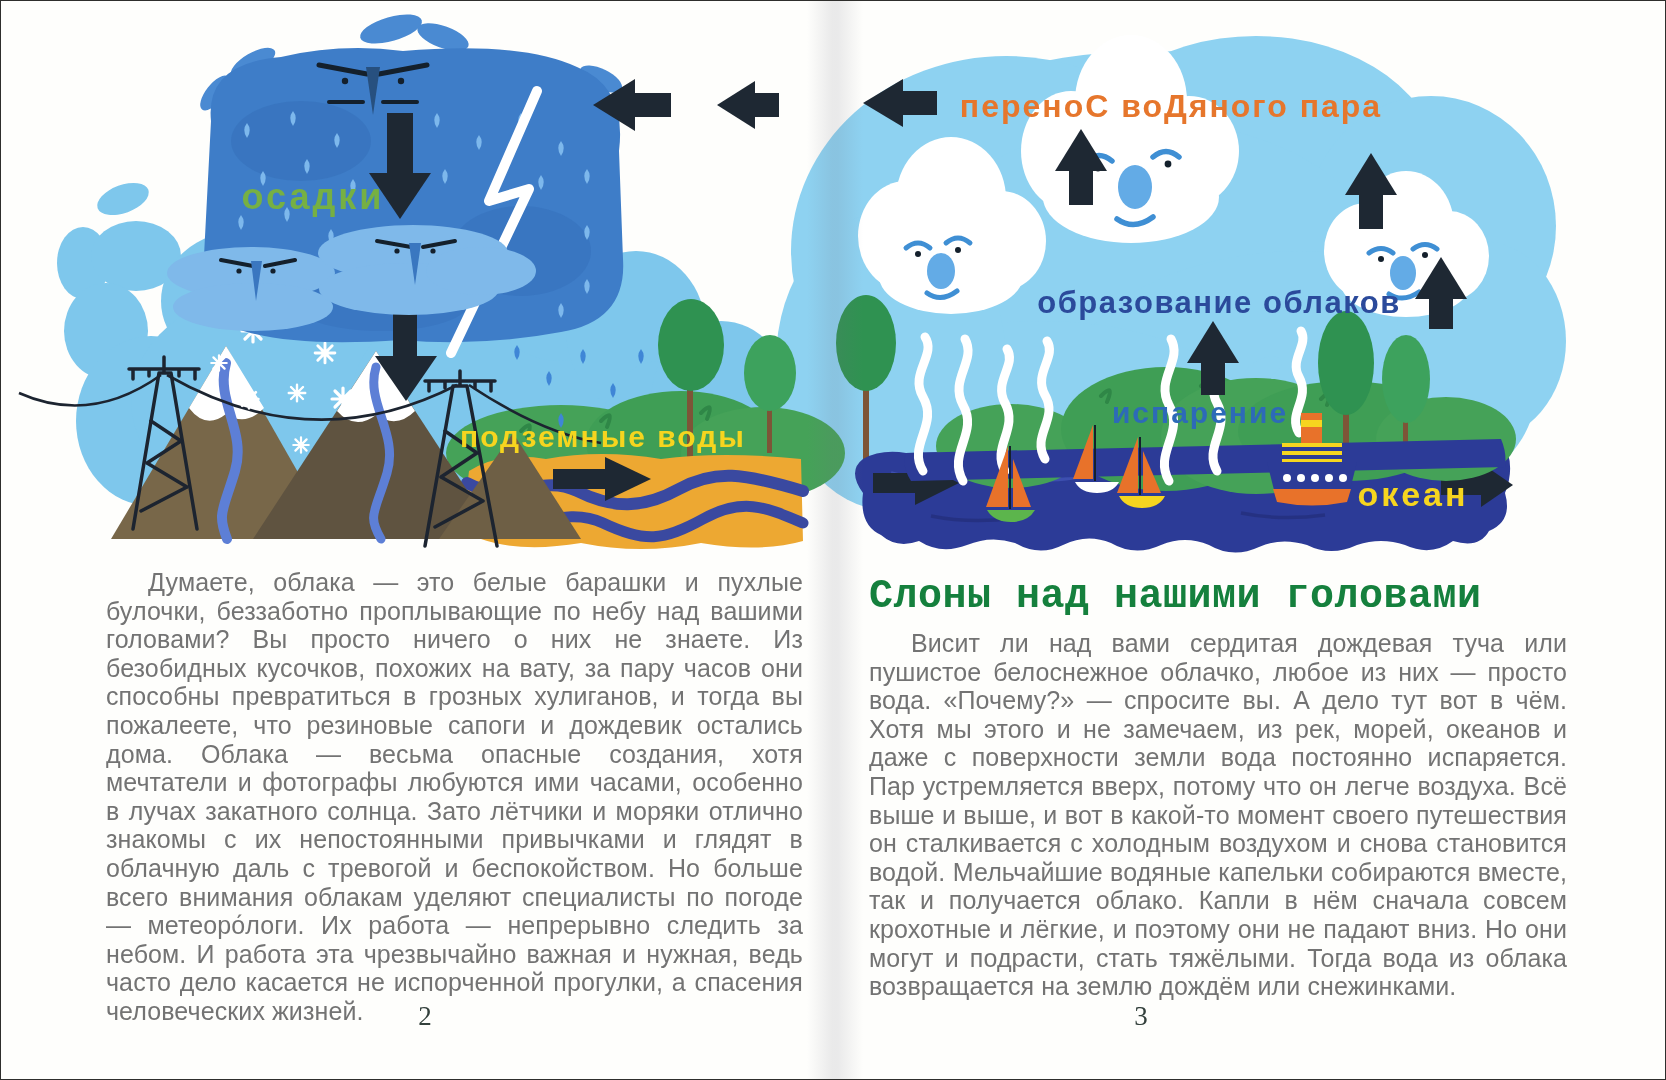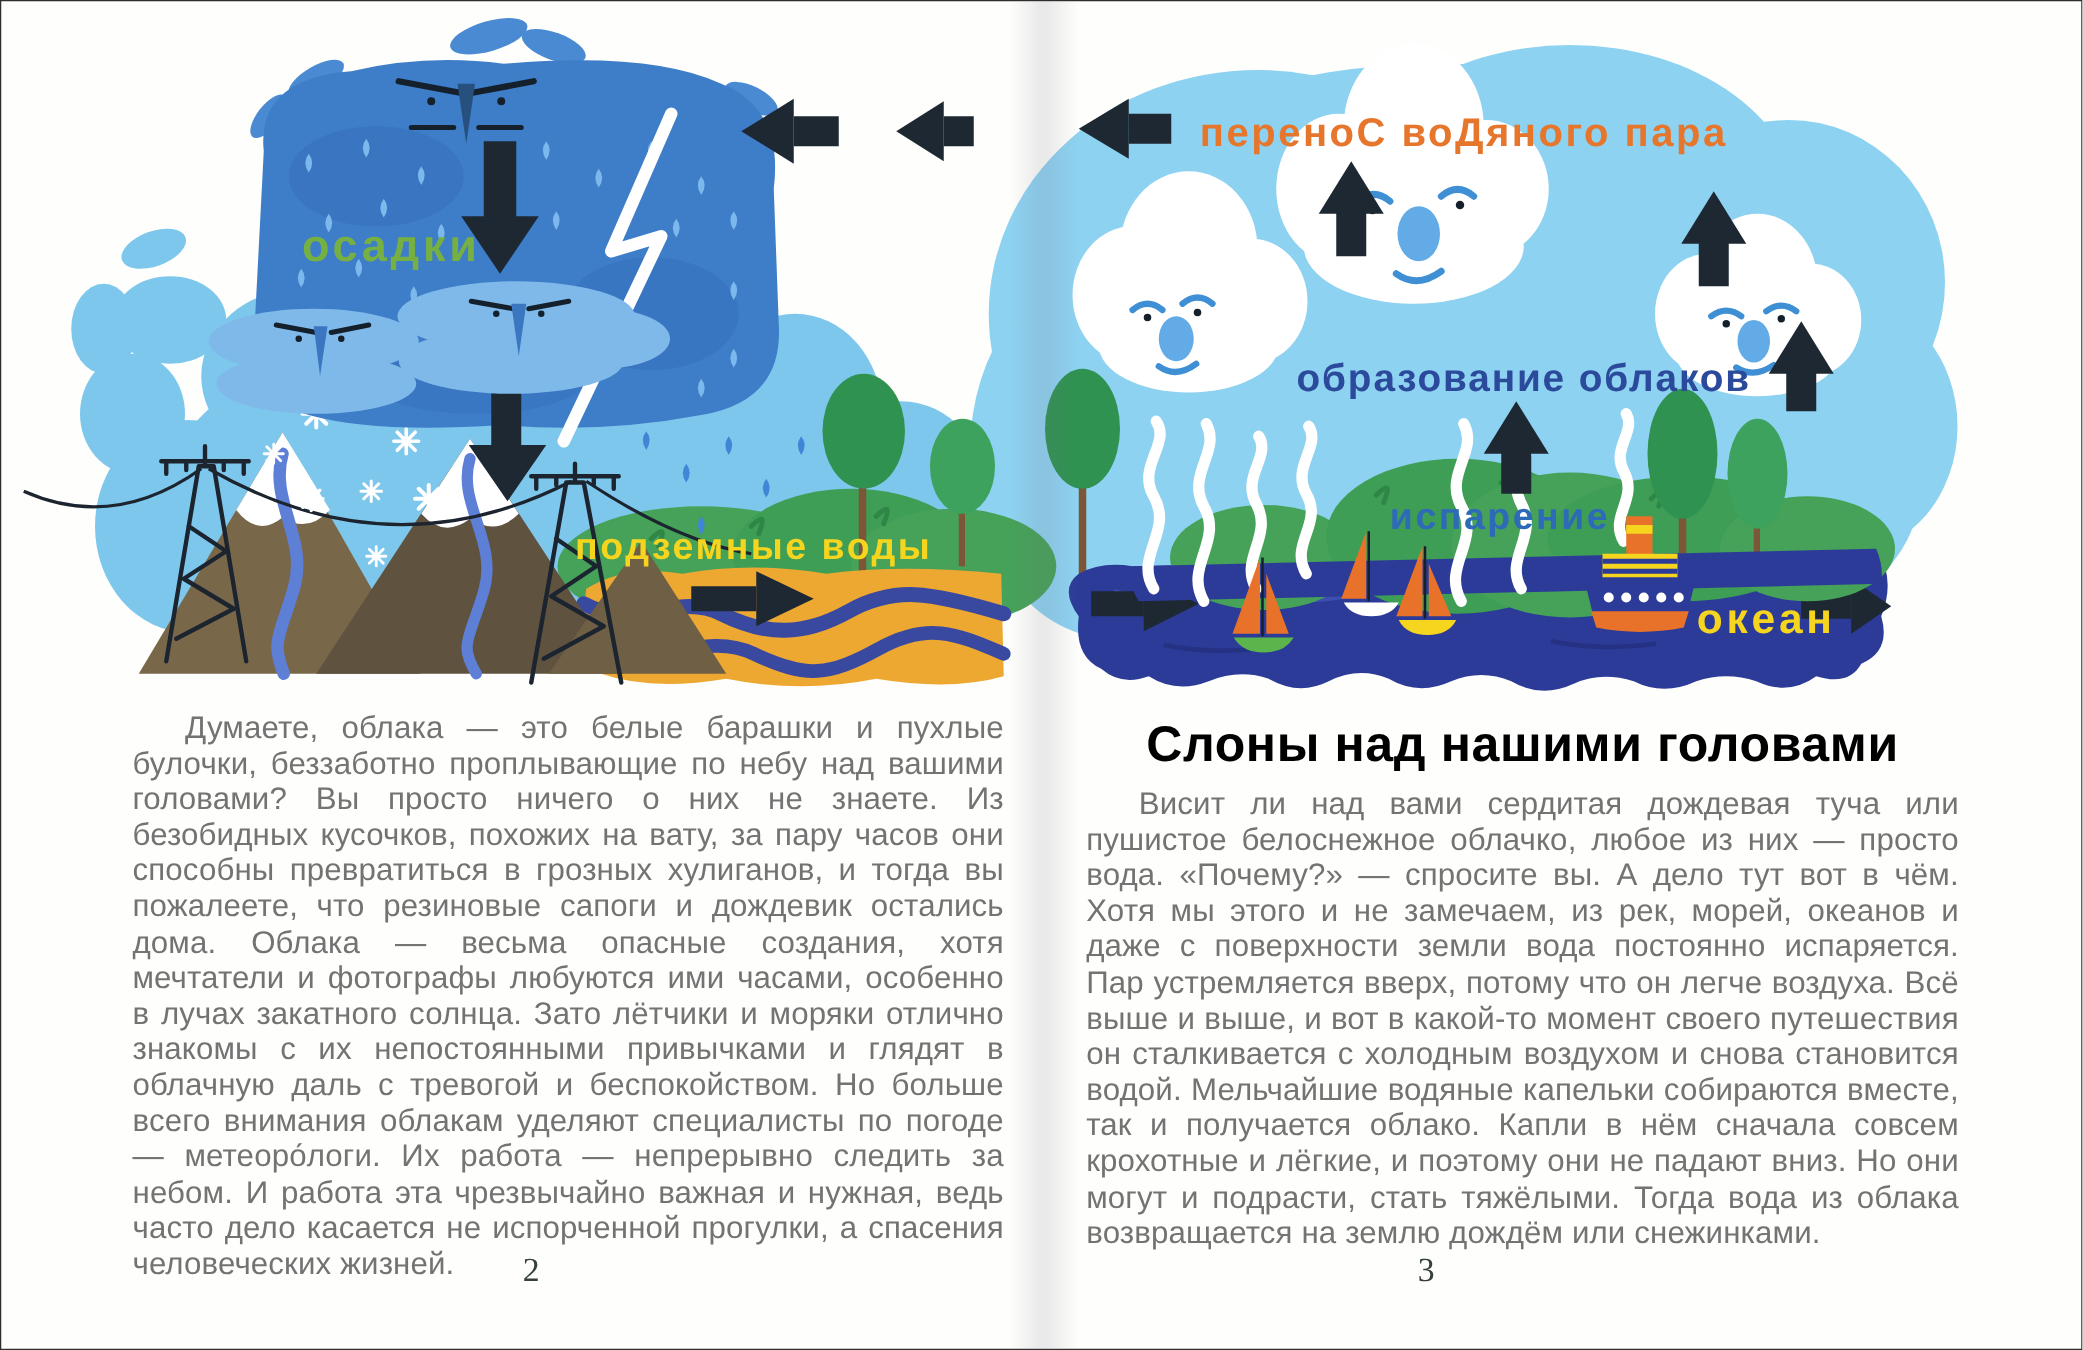--- a/index.html
+++ b/index.html
@@ -22,23 +22,23 @@
     font-size:25px;line-height:28.6px;
     color:#737373;
     text-align:justify;
     text-indent:42px;
     letter-spacing:.1px;
   }
   .para-left{left:105px;top:542px;width:697px;}
   .para-right{left:868px;top:603px;width:698px;}
   .heading{
     position:absolute;left:868px;top:546px;width:698px;
-    font-family:Liberation Sans, sans-serif;
+    font-family:Liberation Mono, monospace;
     font-size:40px;font-weight:bold;
-    color:#000000;text-align:center;
+    color:#15803d;text-align:left;
     letter-spacing:.5px;
   }
   .pagenum{
     position:absolute;top:1000px;
     font-family:"Liberation Serif",serif;
     font-size:27px;color:#33403c;
     transform:translateX(-50%);
   }
   .pagenum-left{left:424px;}
   .pagenum-right{left:1140px;}

